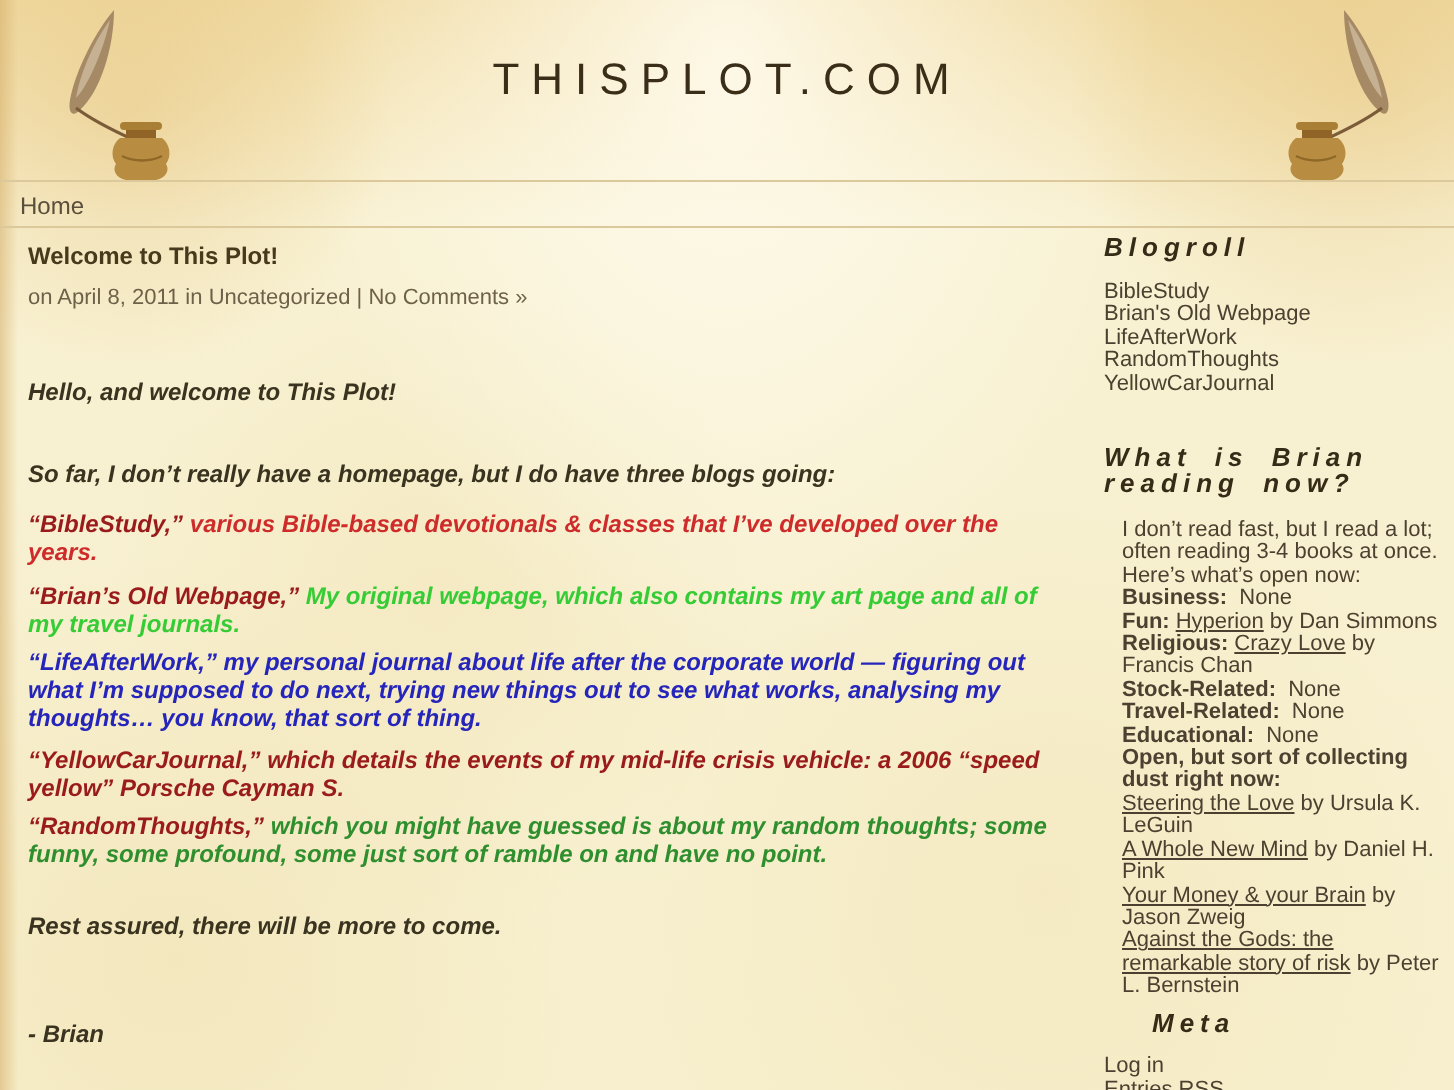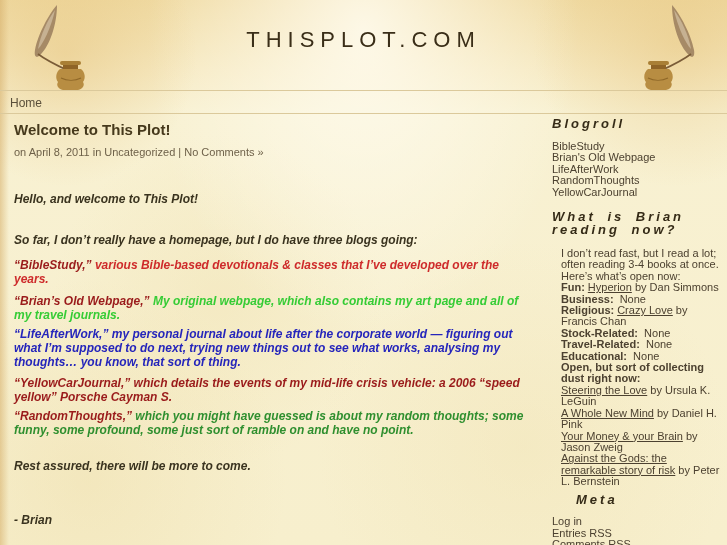--- a/index.html
+++ b/index.html
@@ -23,40 +23,40 @@
   .site-title { position:absolute; top:27px; left:0; right:0; margin:0; text-align:center;
     font-size:22px; font-weight:normal; letter-spacing:6px; color:var(--title,#3a2e18); }
 
   .rule { position:absolute; left:0; right:0; height:1px; background:var(--rule,#dbc99b); }
   .rule-1 { top:90px; } .rule-2 { top:113px; }
 
   .nav { position:absolute; top:96px; left:10px; font-size:12px; }
   .nav a { color:var(--nav-text,#5a4f3a); text-decoration:none; cursor:pointer; }
 
   .main { position:absolute; left:14px; top:121px; width:516px; }
-  .post-title { margin:0 0 8px 0; font-size:15px; font-weight:bold; color:var(--heading,#46391c); }
+  .post-title { margin:0 0 8px 0; font-size:12px; font-weight:bold; color:var(--heading,#46391c); }
   .postmeta { font-size:11px; color:var(--meta-text,#6e6149); }
   .postmeta a { color:var(--meta-text,#6e6149); text-decoration:none; cursor:pointer; }
 
   .pp { margin:0; font-size:12px; line-height:14px; font-style:italic; font-weight:bold; }
   .c-dark   { color:var(--text-dark,#3a331f); }
   .c-maroon { color:var(--maroon,#9a1b1b); }
   .c-red    { color:var(--red,#ce2b2b); }
   .c-bgreen { color:var(--bright-green,#35cc35);margin-top:48px; }
   .c-blue   { color:var(--blue,#2525bb); }
   .c-green  { color:var(--green,#2f8f2f); }
   .m-g1{margin-top:34px}.m-g2{margin-top:27px}.m-g3{margin-top:11px}.m-g4{margin-top:8px}
   .m-g5{margin-top:5px}.m-g6{margin-top:7px}.m-g7{margin-top:5px}.m-g8{margin-top:22px}.m-g9{margin-top:40px}
 
   .sidebar { position:absolute; left:552px; top:118px; width:172px; color:var(--sidebar-text,#4c4130); }
   .sb-head { margin:0; font-size:13px; line-height:12.5px; font-style:italic; font-weight:bold;
     letter-spacing:3px; word-spacing:5px; color:var(--sidebar-head,#352b17); }
   .sb-list { list-style:none; margin:10px 0 0 0; padding:0; font-size:11px; line-height:11.5px; }
   .sb-list a { color:var(--sidebar-text,#4c4130); text-decoration:none; cursor:pointer; }
-  .sp-1 { margin-top:13px; } .sp-3 { margin-top:6px;margin-left:24px; }
+  .sp-1 { margin-top:25px; } .sp-3 { margin-top:6px;margin-left:24px; }
   .reading { margin:12px 0 0 9px; width:160px; font-size:11px; line-height:11.4px; }
   .reading b { margin-right:3px; }
   .reading a { color:var(--sidebar-text,#4c4130); text-decoration:underline; cursor:pointer; }
   .rline { margin:0; }
 </style>
 </head>
 <body>
 
 <div class="page">
 
@@ -112,22 +112,22 @@
       <li><a>BibleStudy</a></li>
       <li><a>Brian's Old Webpage</a></li>
       <li><a>LifeAfterWork</a></li>
       <li><a>RandomThoughts</a></li>
       <li><a>YellowCarJournal</a></li>
     </ul>
 
     <h3 class="sb-head sp-1">What is Brian reading now?</h3>
     <div class="reading">
       <div class="rline">I don’t read fast, but I read a lot; often reading 3-4 books at once. Here’s what’s open now:</div>
+      <div class="rline"><b>Business:</b><span> None</span></div>
       <div class="rline"><b>Fun:</b><a>Hyperion</a><span> by Dan Simmons</span></div>
-      <div class="rline"><b>Business:</b><span> None</span></div>
       <div class="rline"><b>Religious:</b><a>Crazy Love</a><span> by Francis Chan</span></div>
       <div class="rline"><b>Stock-Related:</b><span> None</span></div>
       <div class="rline"><b>Travel-Related:</b><span> None</span></div>
       <div class="rline"><b>Educational:</b><span> None</span></div>
       <div class="rline"><b>Open, but sort of collecting dust right now:</b></div>
       <div class="rline"><a>Steering the Love</a><span> by Ursula K. LeGuin</span></div>
       <div class="rline"><a>A Whole New Mind</a><span> by Daniel H. Pink</span></div>
       <div class="rline"><a>Your Money &amp; your Brain</a><span> by Jason Zweig</span></div>
       <div class="rline"><a>Against the Gods: the remarkable story of risk</a><span> by Peter L. Bernstein</span></div>
     </div>

